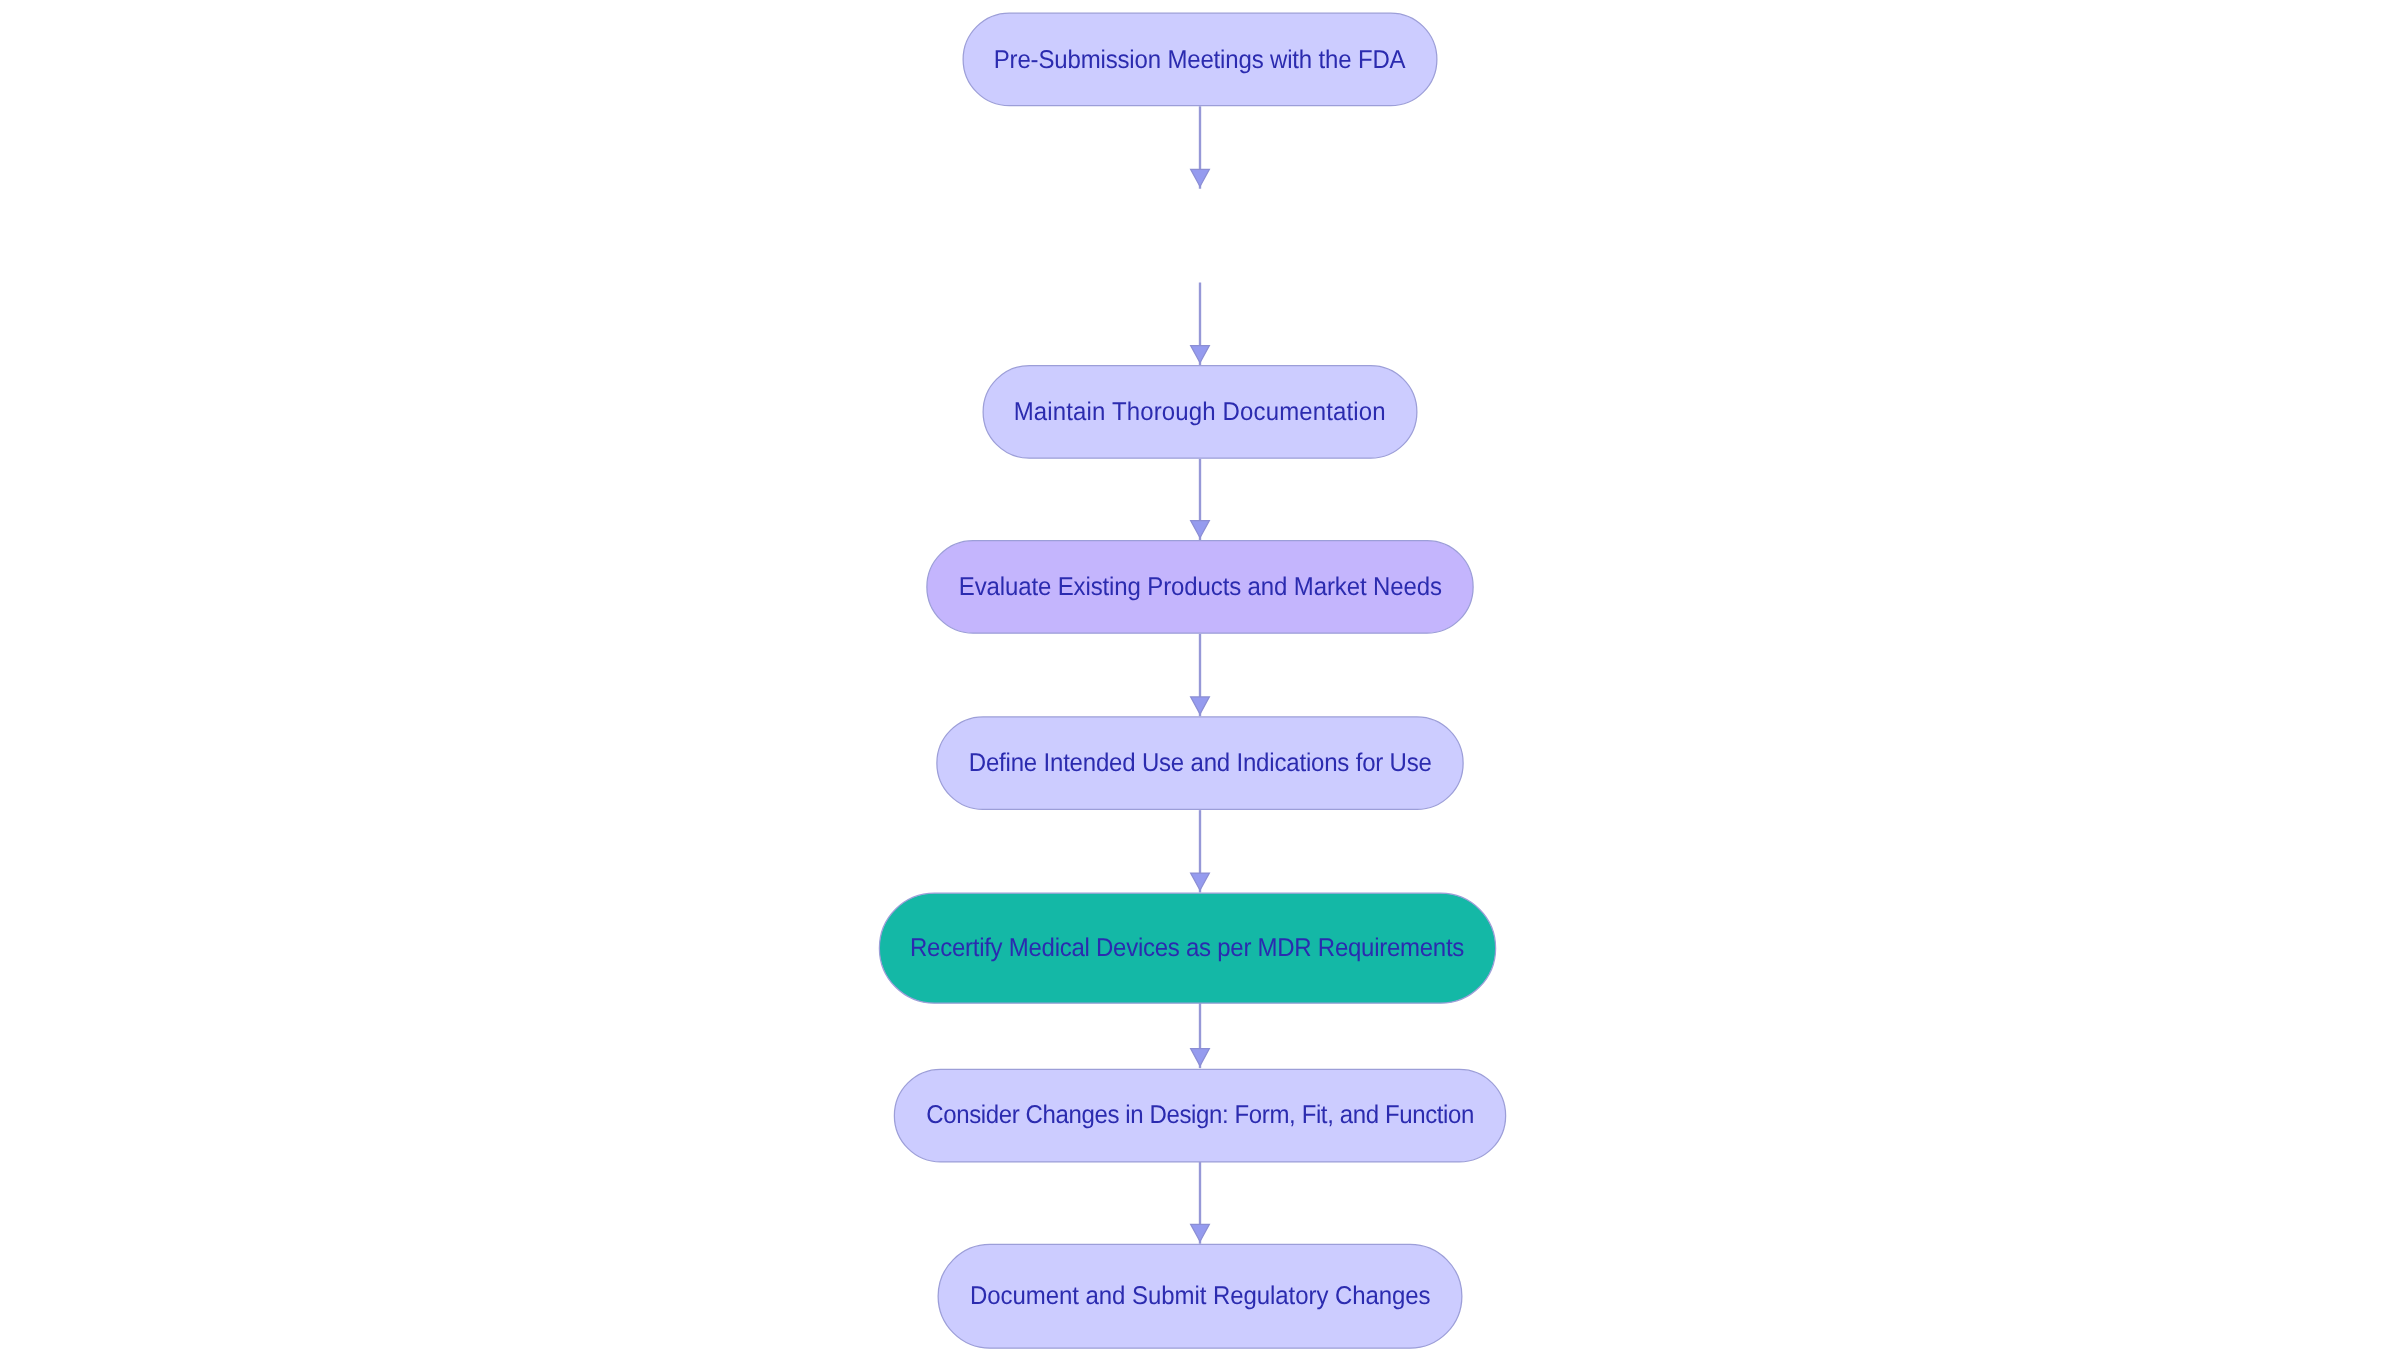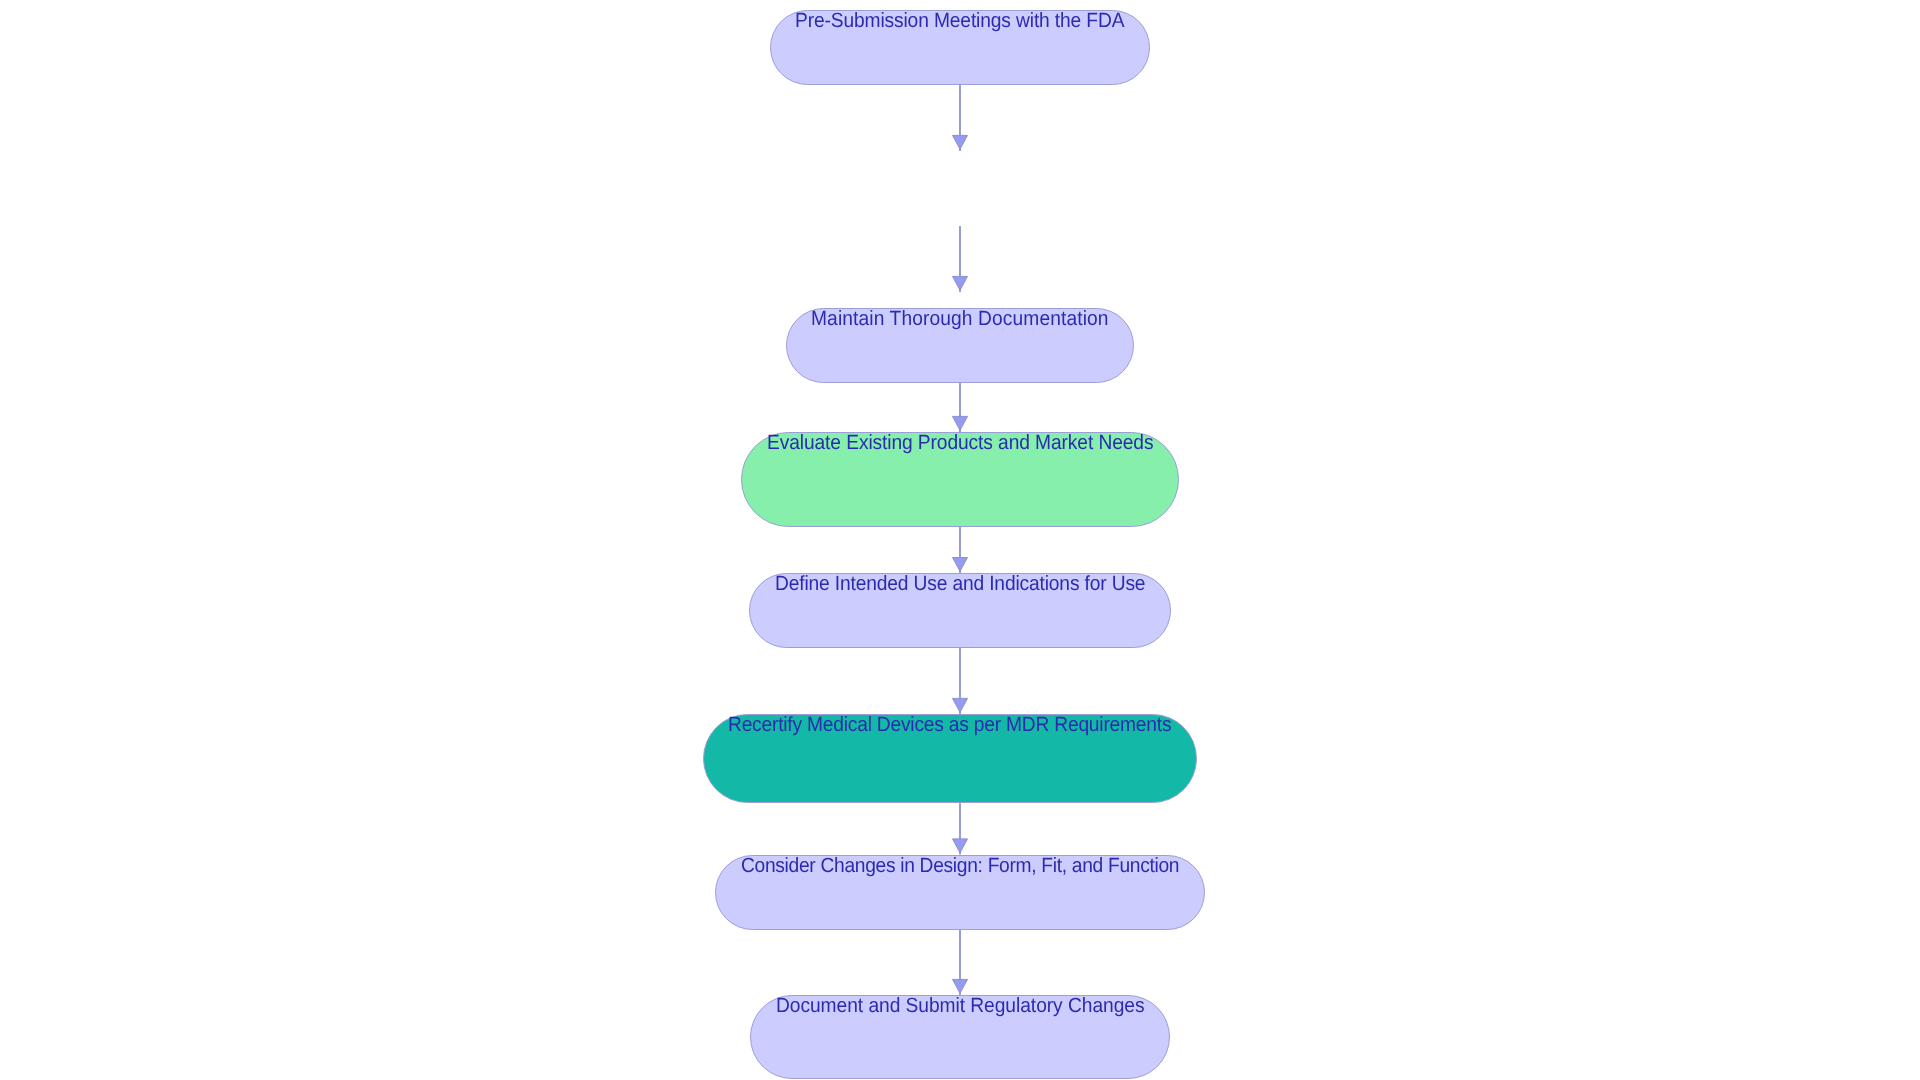--- a/index.html
+++ b/index.html
@@ -28,21 +28,21 @@
     width: 1920px;
     height: 1080px;
   }
   .node {
     position: absolute;
     box-sizing: border-box;
     background: #ccccff;
     border: 1px solid #9c9ed8;
     border-radius: 999px;
     display: flex;
-    align-items: flex-start;
+    align-items: center;
     justify-content: center;
     white-space: nowrap;
   }
   .node-label {
     font-size: 19.2px;
     color: #2b2baf;
     letter-spacing: -0.1px;
     line-height: 1;
     position: relative;
     top: 1.1px;
@@ -84,24 +84,24 @@
     </g>
     <g>
       <path d="M960,929.5 L960,995" stroke="#9698d7" stroke-width="1.9" fill="none"></path>
       <path d="M952.5,979.4 L967.5,979.4 L960,993.2 Z" fill="#959bef" stroke="#8b8ed4" stroke-width="1" stroke-linejoin="miter"></path>
     </g>
   </svg>
 
   <div class="node" id="node-n1" style="left: 769.75px; top: 10px; width: 380.5px; height: 75px; background: rgb(204, 204, 255); border-color: rgb(156, 158, 216);">
     <span class="node-label" style="color: rgb(43, 43, 175); letter-spacing: -0.1225px; margin-right: 0.1225px;">Pre-Submission Meetings with the FDA</span>
   </div>
-  <div class="node" id="node-n3" style="left: 785.75px; top: 292px; width: 348.5px; height: 75px; background: rgb(204, 204, 255); border-color: rgb(156, 158, 216); margin-top: 16px;">
+  <div class="node" id="node-n3" style="left: 785.75px; top: 292px; width: 348.5px; height: 75px; background: rgb(204, 204, 255); border-color: rgb(156, 158, 216);">
     <span class="node-label" style="color: rgb(43, 43, 175); letter-spacing: 0.1154px; margin-right: -0.1154px;">Maintain Thorough Documentation</span>
   </div>
-  <div class="node" id="node-n4" style="left: 741.25px; top: 432px; width: 437.5px; height: 95px; background: #86efac; border-color: rgb(156, 158, 216);">
+  <div class="node" id="node-n4" style="left: 741.25px; top: 432px; width: 437.5px; height: 75px; background: #c4b5fd; border-color: rgb(156, 158, 216);">
     <span class="node-label" style="color: rgb(43, 43, 175); letter-spacing: -0.0916px; margin-right: 0.0916px;">Evaluate Existing Products and Market Needs</span>
   </div>
   <div class="node" id="node-n5" style="left: 749.25px; top: 573.1px; width: 421.5px; height: 75px; background: rgb(204, 204, 255); border-color: rgb(156, 158, 216);">
     <span class="node-label" style="color: rgb(43, 43, 175); letter-spacing: -0.1433px; margin-right: 0.1433px;">Define Intended Use and Indications for Use</span>
   </div>
   <div class="node" id="node-n6" style="left: 703px; top: 714px; width: 494px; height: 89px; background: #14b8a6; border-color: rgb(156, 158, 216);">
     <span class="node-label" style="color: rgb(43, 43, 175); letter-spacing: -0.202px; margin-right: 0.202px;">Recertify Medical Devices as per MDR Requirements</span>
   </div>
   <div class="node" id="node-n7" style="left: 715.25px; top: 854.5px; width: 489.5px; height: 75px; background: rgb(204, 204, 255); border-color: rgb(156, 158, 216);">
     <span class="node-label" style="color: rgb(43, 43, 175); letter-spacing: -0.2951px; margin-right: 0.2951px;">Consider Changes in Design: Form, Fit, and Function</span>

